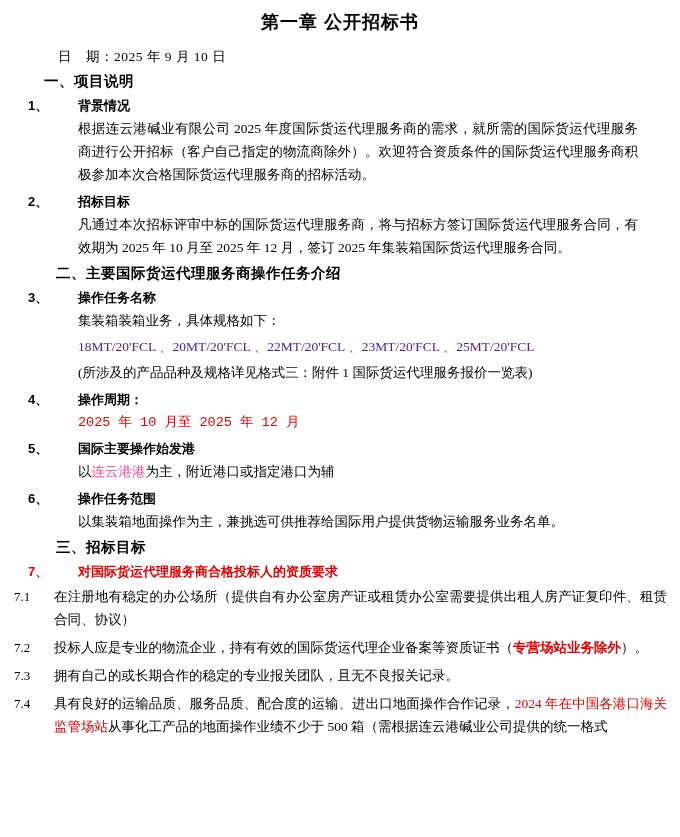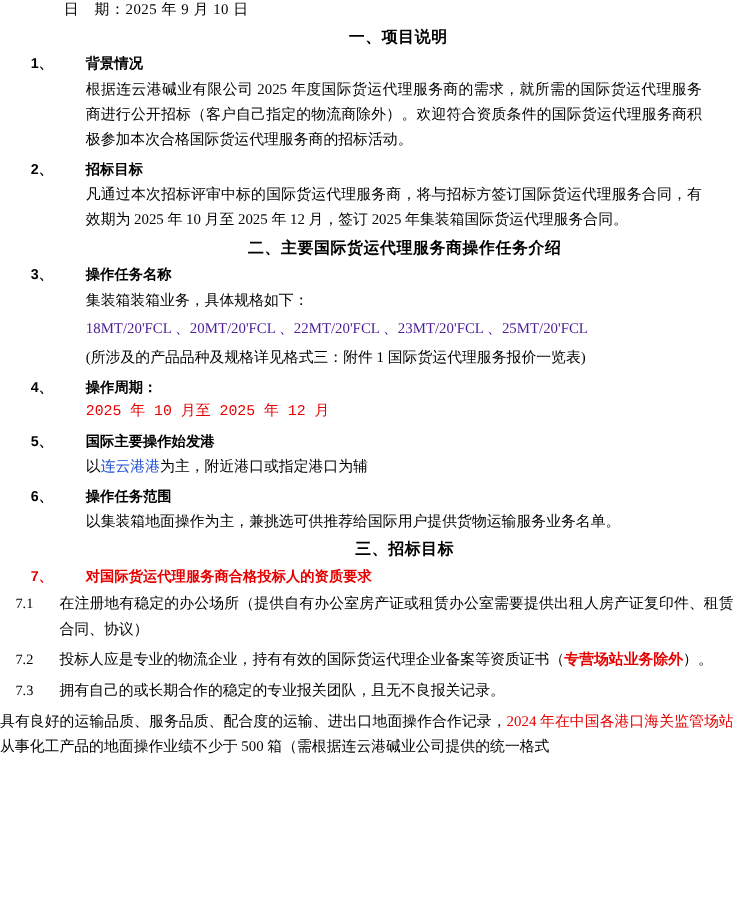--- a/index.html
+++ b/index.html
@@ -34,21 +34,20 @@
     margin-bottom: 6px;
     font-size: 13.5px;
     letter-spacing: 0.5px;
   }
   .h1 {
     font-family: "Liberation Sans", sans-serif;
     font-weight: bold;
     font-size: 14.5px;
     margin: 4px 0 4px 44px;
     letter-spacing: 0.5px;
-    text-align: center;
   }
   .h1.indent2 {
     margin-left: 56px;
   }
   .num-head {
     font-family: "Liberation Sans", sans-serif;
     font-weight: bold;
     font-size: 13px;
     margin: 6px 0 3px 0;
     display: flex;
@@ -98,28 +97,29 @@
     color: #e60000;
   }
   .redbold {
     color: #e60000;
     font-weight: bold;
   }
   .blue {
     color: #1a1ae6;
   }
   .inline-blue {
-    color: #1d4ed8;
+    color: #ec4899;
   }
 </style>
 </head>
 <body>
 
 <div class="page">
 
+  <div class="doc-title">第一章   公开招标书</div>
 
   <div class="date-line">日　期：2025 年  9 月 10 日</div>
 
   <div class="h1">一、项目说明</div>
 
   <div class="num-head">
     <span class="num">1、</span>
     <span class="txt">背景情况</span>
   </div>
   <div class="para">根据连云港碱业有限公司 2025 年度国际货运代理服务商的需求，就所需的国际货运代理服务商进行公开招标（客户自己指定的物流商除外）。欢迎符合资质条件的国际货运代理服务商积极参加本次合格国际货运代理服务商的招标活动。</div>
@@ -174,16 +174,17 @@
     <span class="sn">7.2</span>
     <span class="sbody"><span>投标人应是专业的物流企业，持有有效的国际货运代理企业备案等资质证书（</span><span class="redbold">专营场站业务除外</span><span>）。</span></span>
   </div>
 
   <div class="sub-item">
     <span class="sn">7.3</span>
     <span class="sbody">拥有自己的或长期合作的稳定的专业报关团队，且无不良报关记录。</span>
   </div>
 
   <div class="sub-item">
+    <span class="sn">7.4</span>
     <span class="sbody"><span>具有良好的运输品质、服务品质、配合度的运输、进出口地面操作合作记录，</span><span class="red">2024 年在中国各港口海关监管场站</span><span>从事化工产品的地面操作业绩不少于 500 箱（需根据连云港碱业公司提供的统一格式</span></span>
   </div>
 
 </div>
 
 </body></html>

